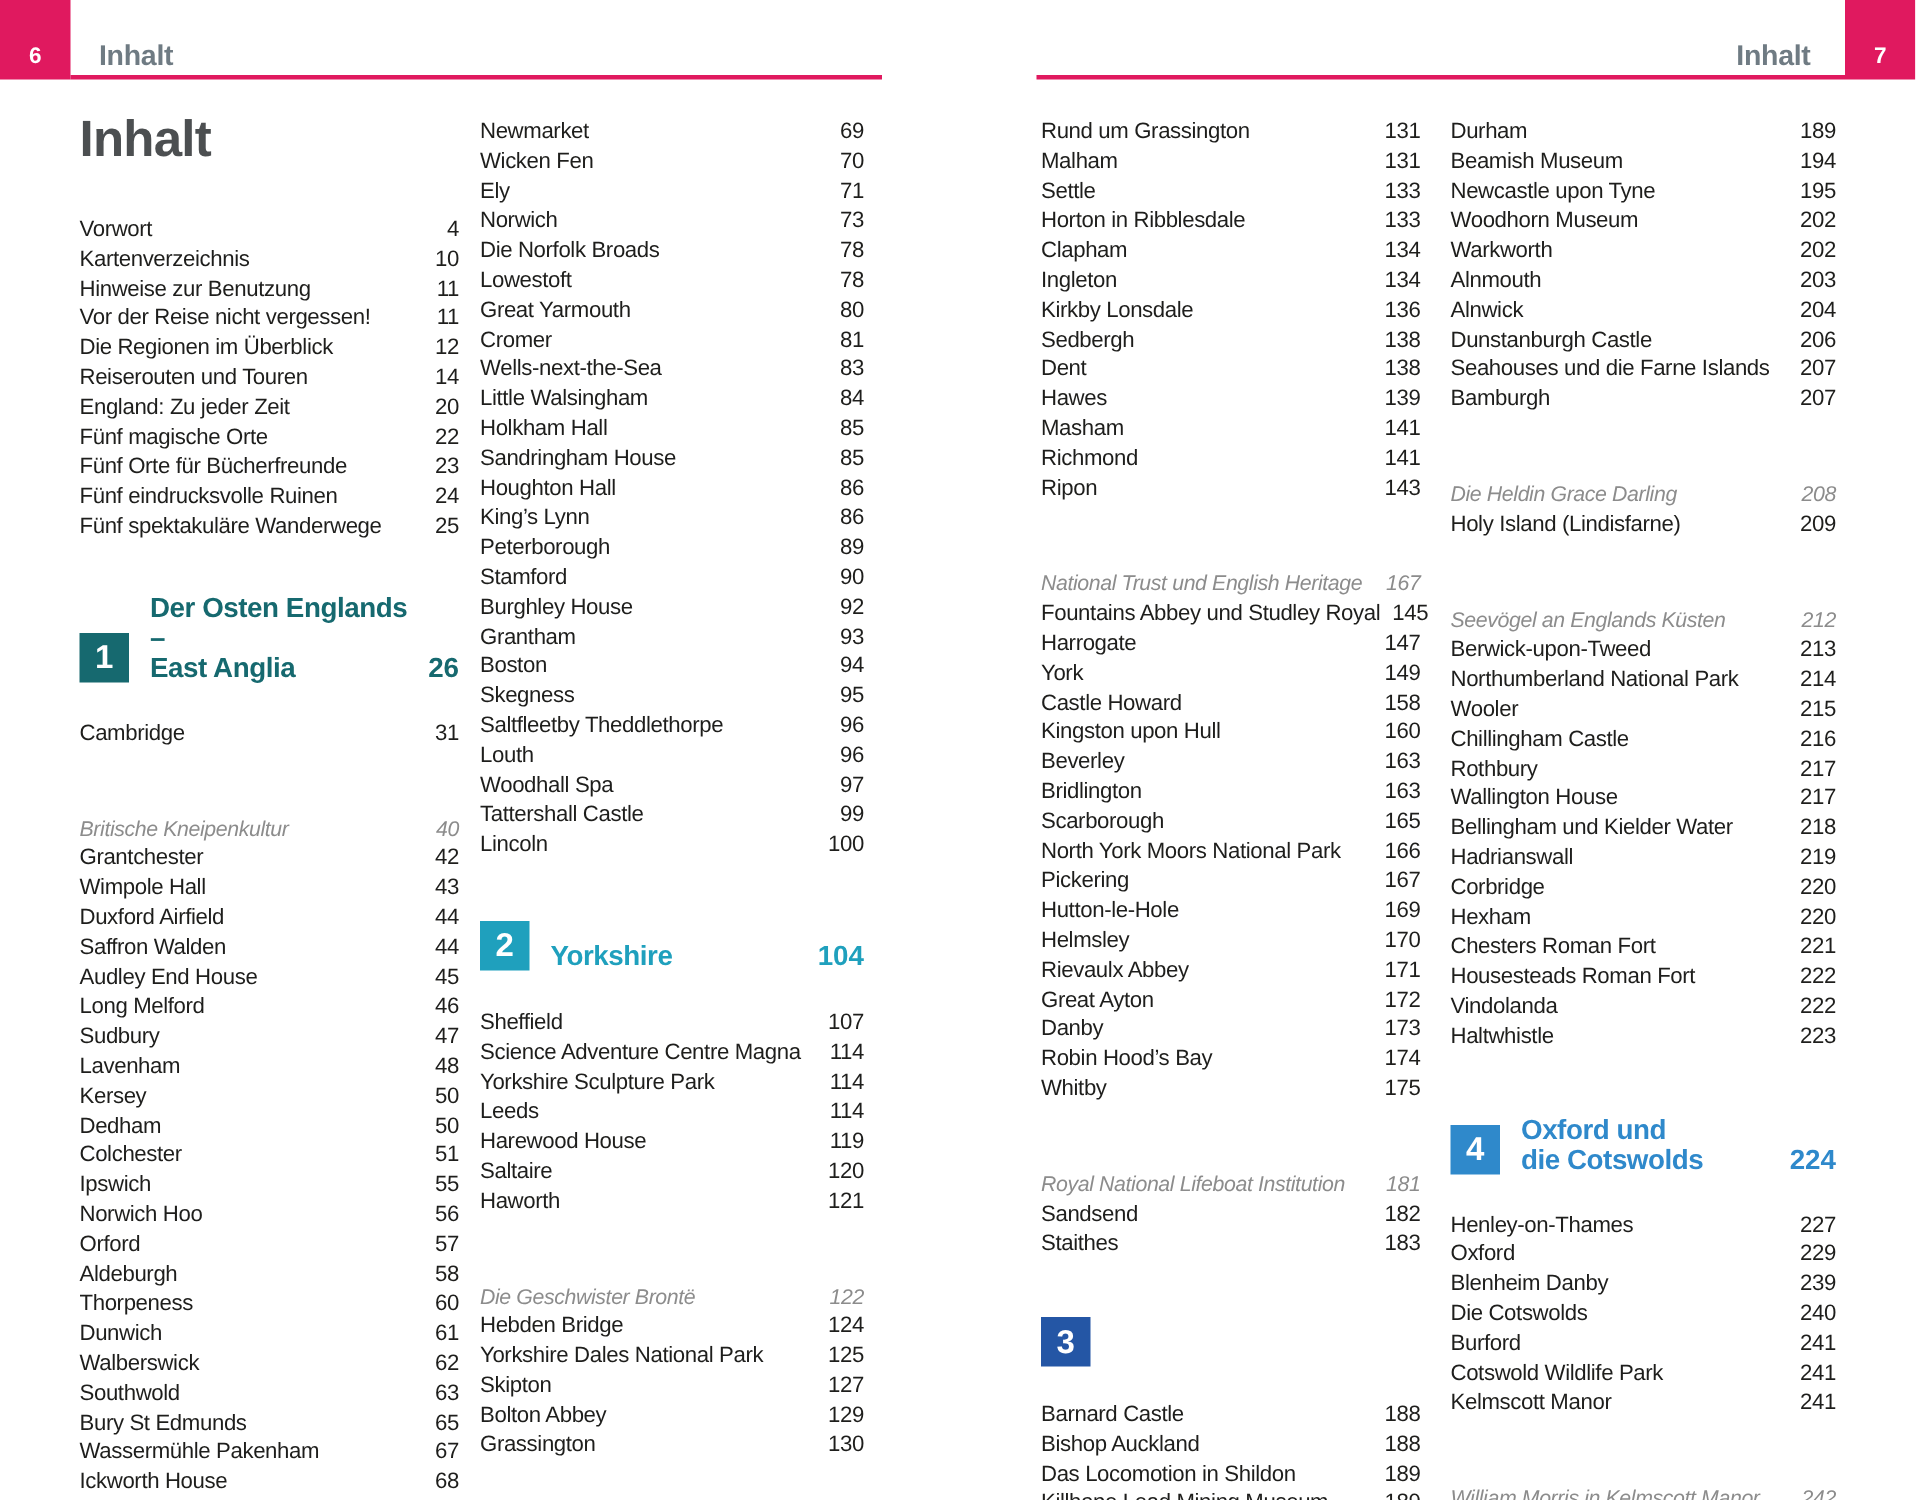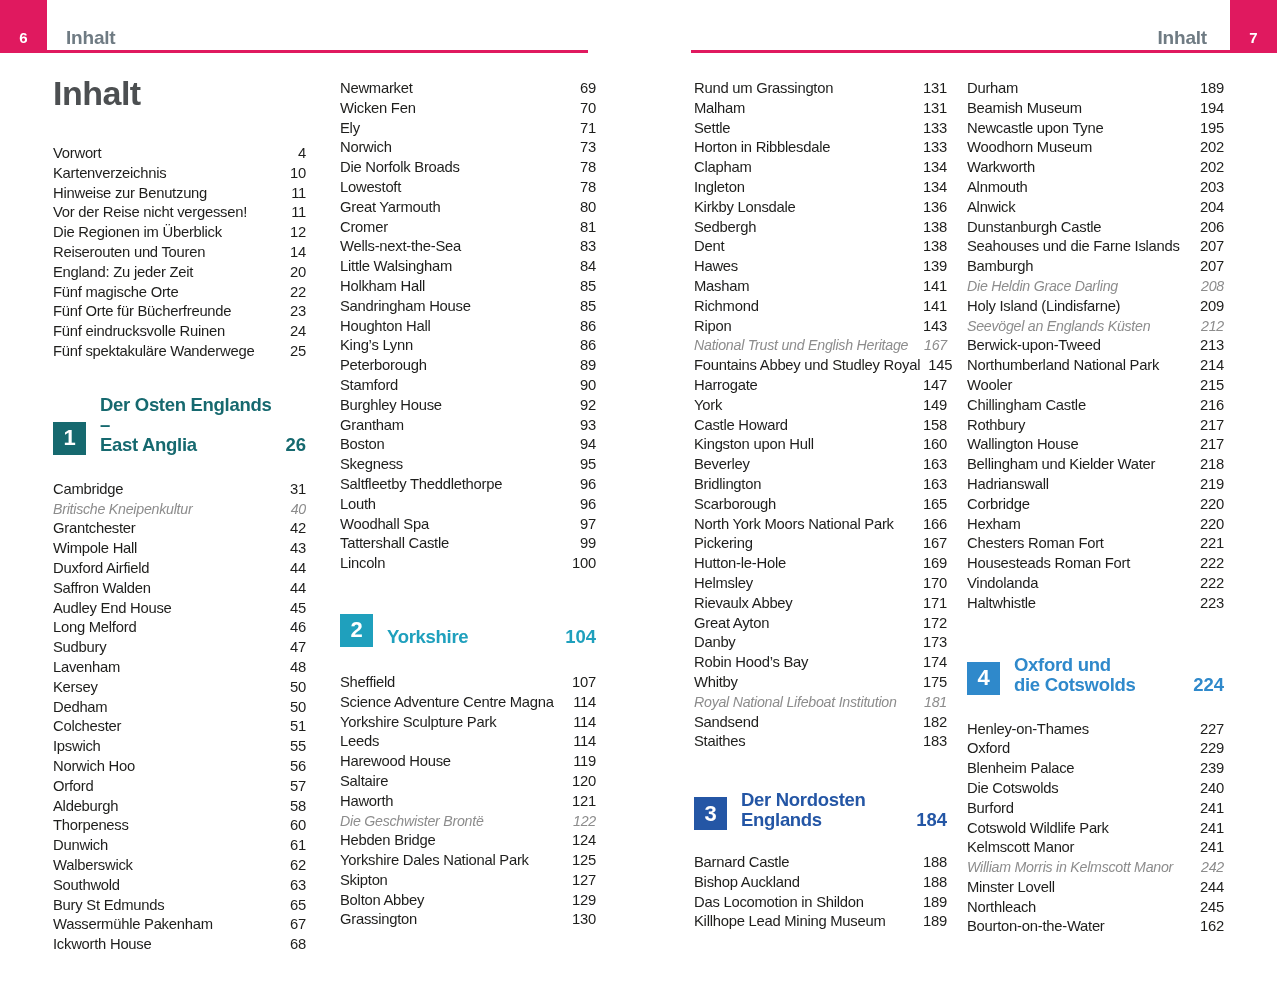--- a/index.html
+++ b/index.html
@@ -21,36 +21,36 @@
   }
   .runhead-left { left:66px; }
   .runhead-right { right:70px; }
   .rule { position:absolute; top:50px; height:2.5px; background:#e0195f; }
   .rule-left { left:47px; width:541px; }
   .rule-right { left:691px; width:539px; }
 
   
   .col { position:absolute; }
   #col1 { left:53px;  top:75px; width:253px; }
-  #col2 { left:340px; top:79px; width:256px; }
+  #col2 { left:320px; top:79px; width:256px; }
   #col3 { left:694px; top:79px; width:253px; }
   #col4 { left:967px; top:79px; width:257px; }
 
   .page-title {
     font-size:34px; font-weight:bold; color:#4c4f51; letter-spacing:-0.5px;
     line-height:36px; margin:0 0 33px 0;
   }
 
   .entry {
     display:flex; justify-content:space-between; align-items:baseline;
     line-height:19.8px; font-size:14.8px; letter-spacing:-0.25px;
   }
   .entry .lbl { white-space:nowrap; }
   .entry .pg { margin-left:8px; }
-  .entry.it { font-style:italic; color:#8c8c8c; font-size:14.2px; }
+  .entry.it { font-style:italic; color:#8c8c8c; font-size:14.2px;margin-top:44px; }
 
   .section-header { display:flex; align-items:flex-end; gap:14px; }
   .sec-badge {
     width:33px; height:33px; flex:0 0 33px; display:flex; align-items:center;
     justify-content:center; color:#ffffff; font-weight:bold; font-size:22px;
   }
   .sec-body { flex:1; display:flex; align-items:flex-end; justify-content:space-between; }
   .sec-title { font-weight:bold; font-size:18.5px; line-height:20px; letter-spacing:-0.3px; }
   .sec-page { font-weight:bold; font-size:18.5px; line-height:20px; margin-left:8px; }
 </style>
@@ -519,27 +519,20 @@
       <div class="entry">
         <span class="lbl">Sandsend</span>
         <span class="pg">182</span>
       </div>
       <div class="entry">
         <span class="lbl">Staithes</span>
         <span class="pg">183</span>
       </div>
       <div class="section-header" style="margin-top: 38px; margin-bottom: 23px;">
         <div class="sec-badge" style="background: rgb(36, 86, 165);">3</div>
-        <div class="sec-body">
-          <div class="sec-title" style="color: rgb(36, 86, 165);">
-            <div>Der Nordosten</div>
-            <div>Englands</div>
-          </div>
-          <div class="sec-page" style="color: rgb(36, 86, 165);">184</div>
-        </div>
       </div>
       <div class="entry">
         <span class="lbl">Barnard Castle</span>
         <span class="pg">188</span>
       </div>
       <div class="entry">
         <span class="lbl">Bishop Auckland</span>
         <span class="pg">188</span>
       </div>
       <div class="entry">
@@ -672,21 +665,21 @@
       </div>
       <div class="entry">
         <span class="lbl">Henley-on-Thames</span>
         <span class="pg">227</span>
       </div>
       <div class="entry">
         <span class="lbl">Oxford</span>
         <span class="pg">229</span>
       </div>
       <div class="entry">
-        <span class="lbl">Blenheim Palace</span>
+        <span class="lbl">Blenheim Danby</span>
         <span class="pg">239</span>
       </div>
       <div class="entry">
         <span class="lbl">Die Cotswolds</span>
         <span class="pg">240</span>
       </div>
       <div class="entry">
         <span class="lbl">Burford</span>
         <span class="pg">241</span>
       </div>

